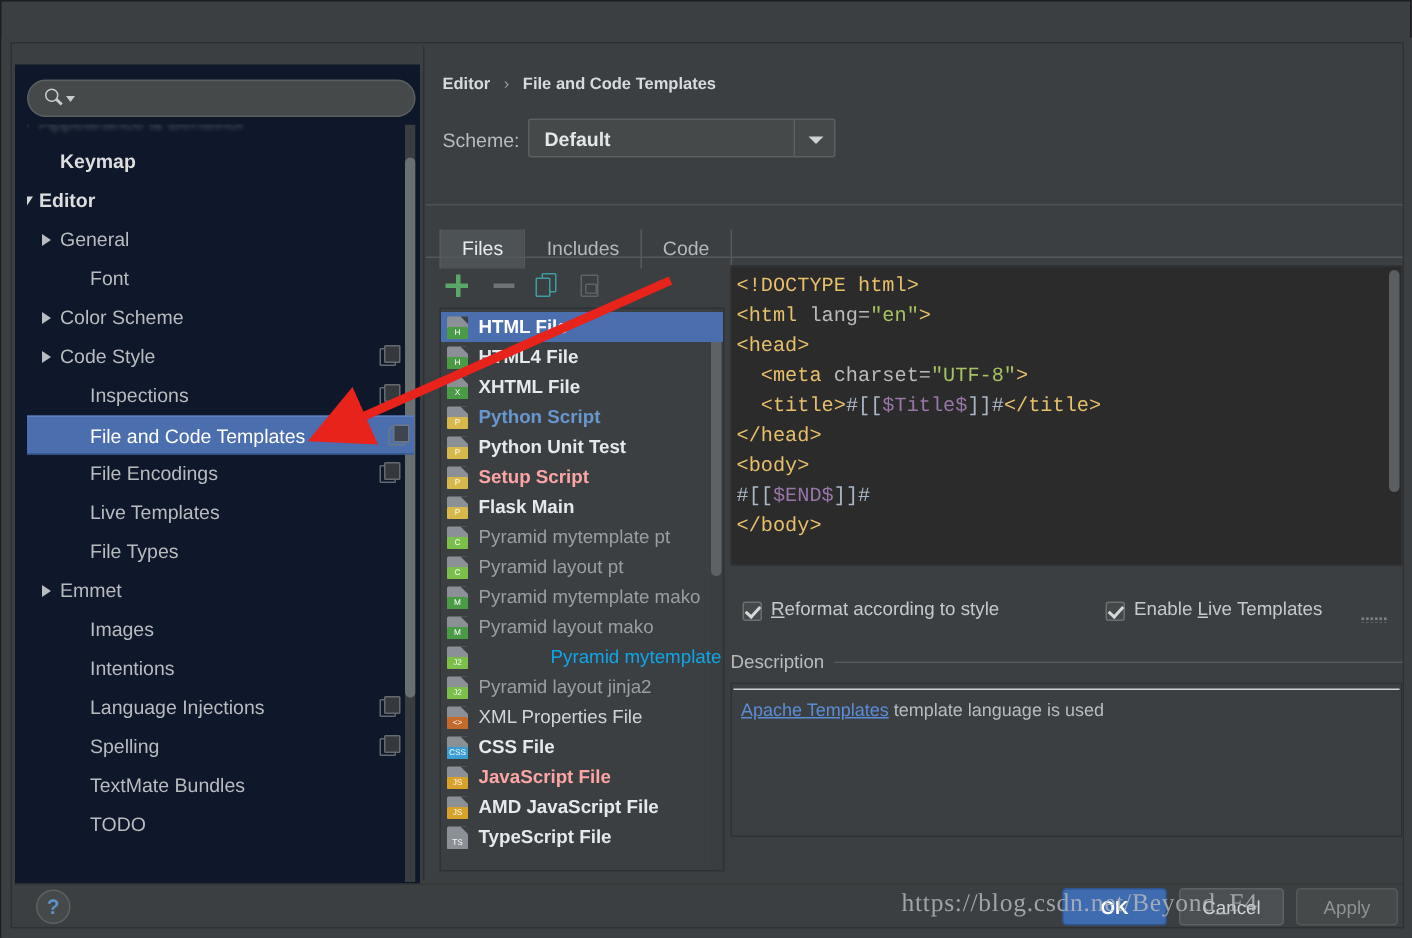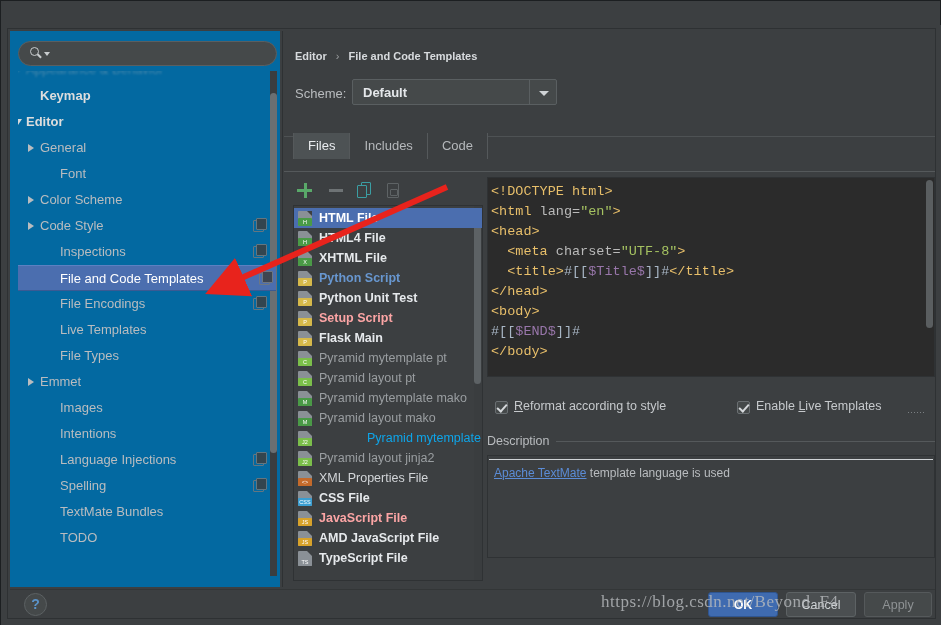--- a/index.html
+++ b/index.html
@@ -75,22 +75,22 @@
     padding: 6px;
   }
   .inner {
     position: absolute; left: 6px; top: 3px; width: 929px; height: 591px;
     background: #3c3f41;
     border: 1px solid #2e3133;
   }
 
   
   .sidebar {
-    position: absolute; left: 2px; top: 2px; width: 270px; height: 556px;
-    background: #0369a1;
+    position: absolute; left: 2px; top: 14px; width: 270px; height: 556px;
+    background: #0f172a;
   }
   .search-wrap {
     position: absolute; left: 8px; top: 10px; width: 259px; height: 25px;
   }
   .search-field {
     position: absolute; inset: 0;
     background: #45494a;
     border: 1px solid #5a5f61;
     border-radius: 13px;
   }
@@ -201,21 +201,21 @@
     border-left: 5px solid transparent;
     border-right: 5px solid transparent;
     border-top: 5.5px solid #cfd3d6;
   }
 
   .tabs-sep {
     position: absolute; left: 1px; top: 105px; width: 651px; height: 1px;
     background: #4e5254;
   }
   .tabs {
-    position: absolute; left: 10px; top: 102px; height: 26px; text-decoration: underline;
+    position: absolute; left: 10px; top: 122px; height: 26px; text-decoration: underline;
   }
   .tab {
     position: relative; float: left; height: 26px;
     padding: 0 14px;
     line-height: 26px; font-size: 13px; color: #b5b8bb;
     background: #3c3f41;
     border-left: 1px solid #55595b;
     border-right: 1px solid #55595b;
     margin-right: -1px;
   }
@@ -679,21 +679,21 @@
           <div class="cb" style="left:250px"></div>
           <div class="cb-label" id="cb1" style="left:269px">Enable <u>L</u>ive Templates</div>
           <div class="grip"></div>
         </div>
 
         <div class="desc-rule"></div>
         <div class="desc-title">Description</div>
         <div class="desc-box">
           <div class="desc-topline"></div>
           <div class="desc-text">
-            <span class="desc-link">Apache TextMate</span><span> template language is used</span>
+            <span class="desc-link">Apache Templates</span><span> template language is used</span>
           </div>
         </div>
       </div>
 
       <div class="footer">
         <div class="help-btn">?</div>
         <div class="btn btn-ok">OK</div>
         <div class="btn btn-cancel">Cancel</div>
         <div class="btn btn-apply">Apply</div>
       </div>

